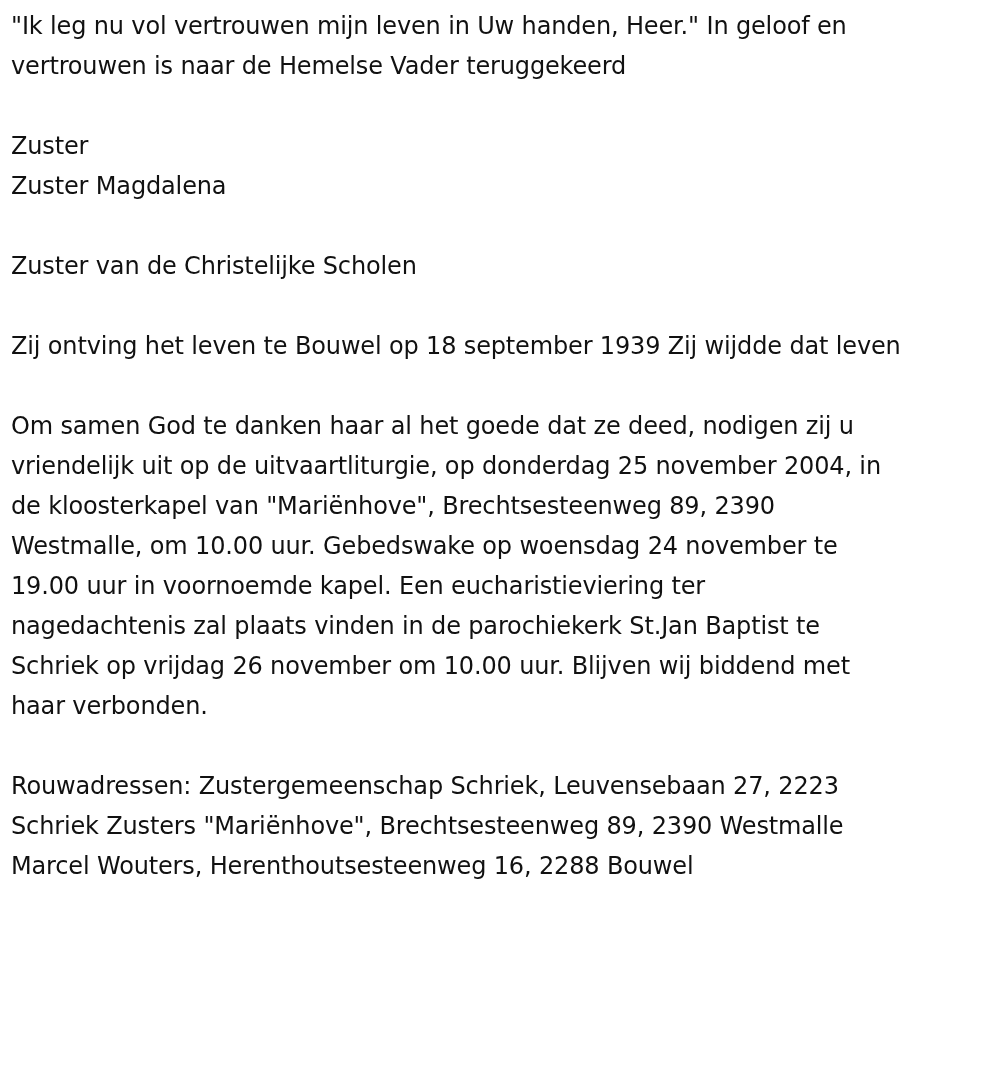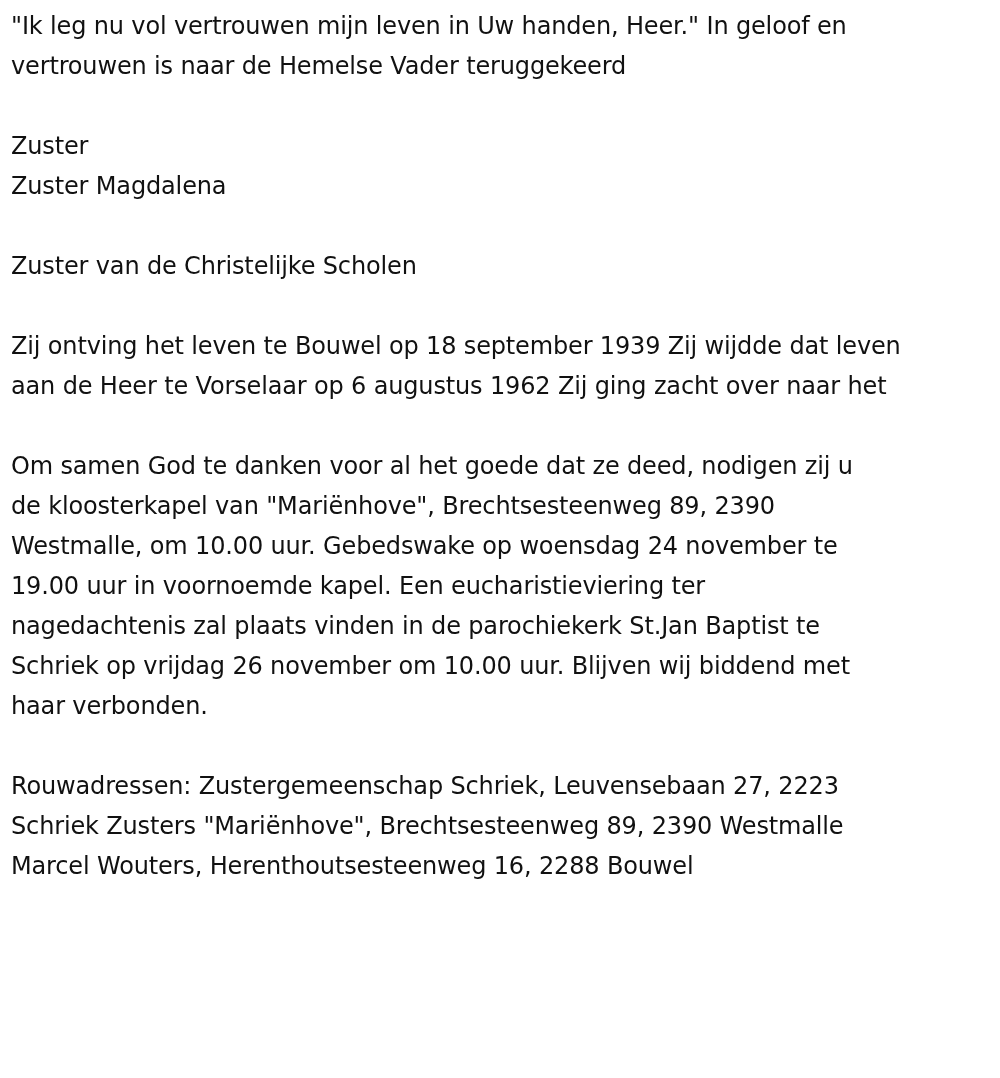--- a/index.html
+++ b/index.html
@@ -56,27 +56,27 @@
   <span class="gap"></span>
 
   <p class="block">
     <span class="line">Zuster van de Christelijke Scholen</span>
   </p>
 
   <span class="gap"></span>
 
   <p class="block">
     <span class="line">Zij ontving het leven te Bouwel op 18 september 1939 Zij wijdde dat leven</span>
-    <span class="line">aan de Heer te Vorselaar op 6 augustus 1962 Zij ging zacht over naar het</span>
   </p>
 
   <span class="gap"></span>
 
   <p class="block">
-    <span class="line">Om samen God te danken voor al het goede dat ze deed, nodigen zij u</span>
+    <span class="line">Om samen God te danken haar al het goede dat ze deed, nodigen zij u</span>
+    <span class="line">vriendelijk uit op de uitvaartliturgie, op donderdag 25 november 2004, in</span>
     <span class="line">de kloosterkapel van "Mariënhove", Brechtsesteenweg 89, 2390</span>
     <span class="line">Westmalle, om 10.00 uur. Gebedswake op woensdag 24 november te</span>
     <span class="line">19.00 uur in voornoemde kapel. Een eucharistieviering ter</span>
     <span class="line">nagedachtenis zal plaats vinden in de parochiekerk St.Jan Baptist te</span>
     <span class="line">Schriek op vrijdag 26 november om 10.00 uur. Blijven wij biddend met</span>
     <span class="line">haar verbonden.</span>
   </p>
 
   <span class="gap"></span>
 

